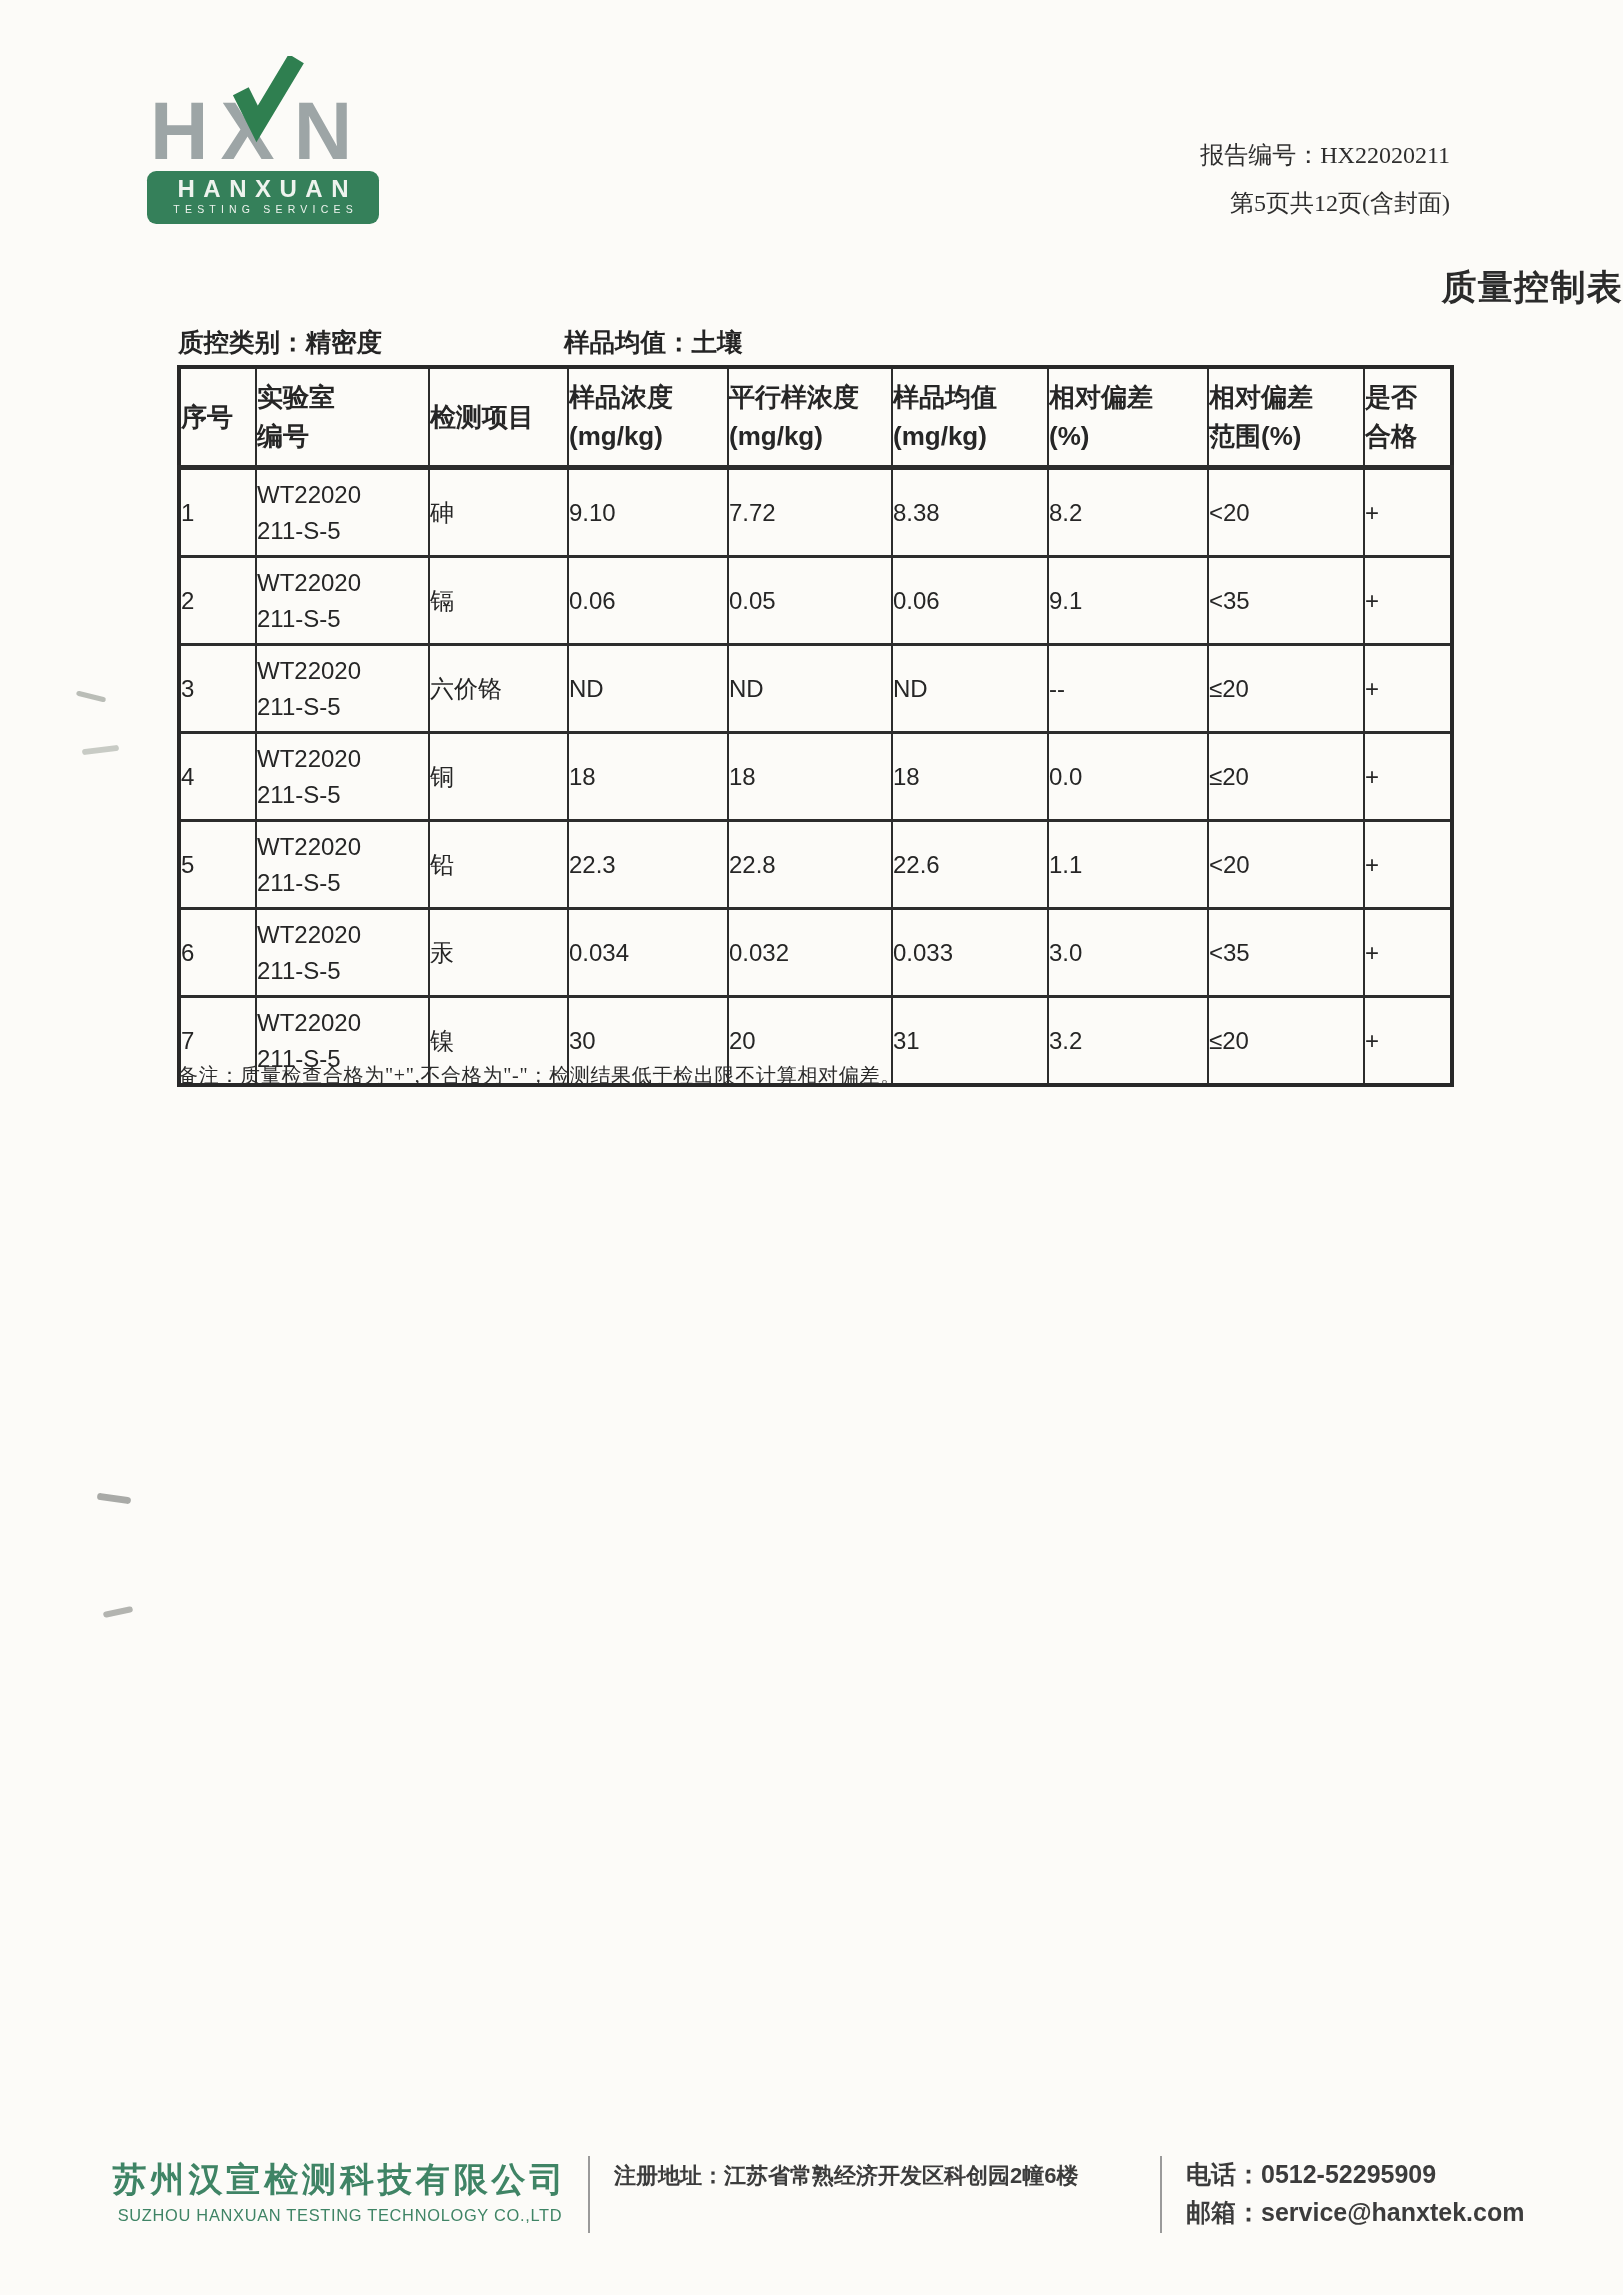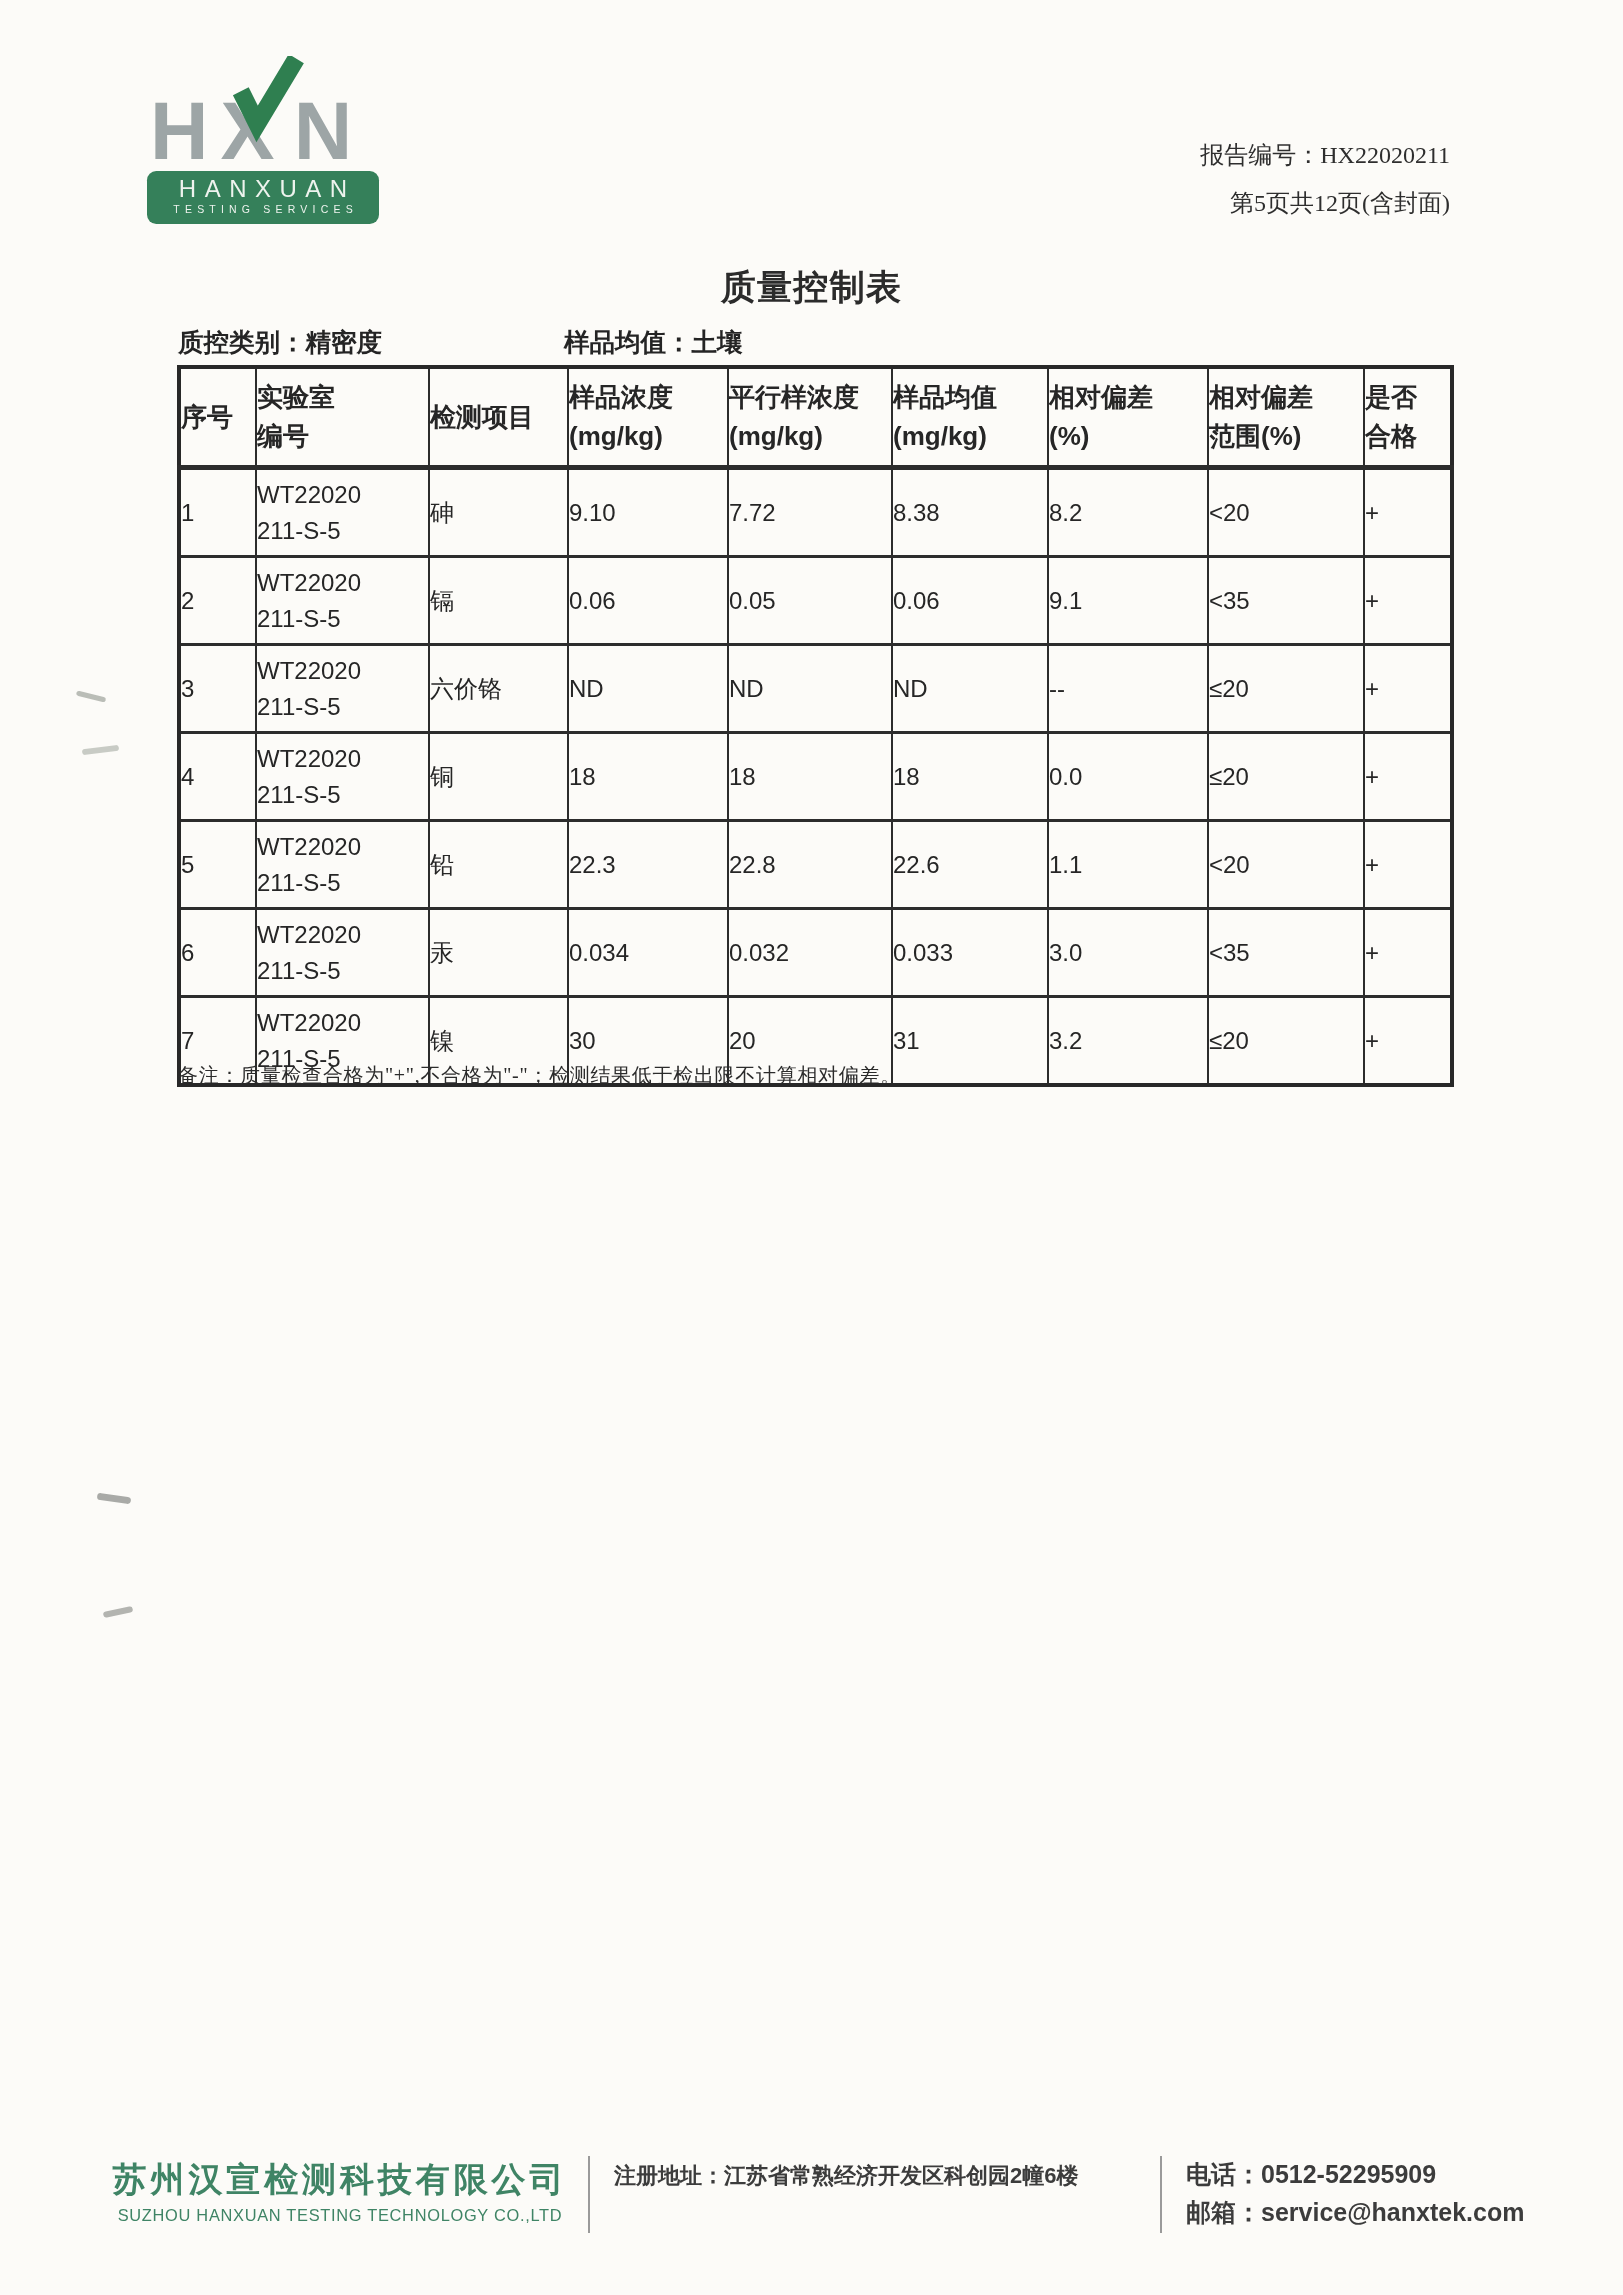--- a/index.html
+++ b/index.html
@@ -19,34 +19,34 @@
     font-family:"Liberation Sans","DejaVu Sans",sans-serif;
     font-weight:bold;font-size:124px;fill:#9da5a6;
   }
   .logo-check{fill:none;stroke-width:27;stroke-linecap:butt;}
   .logo-banner{
     margin-top:3.9px;width:232px;box-sizing:border-box;
     border-radius:9.2px;padding:5.2px 0 6.5px 0;
     text-align:center;color:#eef3ee;
     font-family:"Liberation Sans","DejaVu Sans",sans-serif;
   }
-  .logo-banner-line1{font-size:24px;letter-spacing:8.5px;text-indent:8.5px;line-height:1.1;}
+  .logo-banner-line1{font-size:24px;letter-spacing:8.5px;text-indent:8.5px;line-height:1.1;font-weight:bold;}
   .logo-banner-line2{font-size:10.5px;letter-spacing:5.2px;text-indent:5.2px;line-height:1.4;}
 
   
   .report-block{
     position:absolute;top:131px;right:173px;
     text-align:left;font-size:24px;line-height:48px;color:#2e2e2e;
   }
   .report-line{text-align:right;}
 
   
   .doc-title{
     position:absolute;top:264px;left:0;width:100%;
-    text-align:center;font-size:35px;font-weight:bold;color:#2b2b2b;
+    text-align:right;font-size:35px;font-weight:bold;color:#2b2b2b;
     letter-spacing:1.3px;
   }
   .meta-row{position:absolute;top:325px;left:178px;width:1272px;font-size:25.5px;font-weight:bold;color:#242424;}
   .meta-sample{position:absolute;left:386px;top:0;}
 
   
   .qc-table{
     position:absolute;left:177px;top:365px;width:1274px;
     border-collapse:collapse;table-layout:fixed;
     text-align:left;color:#262626;

